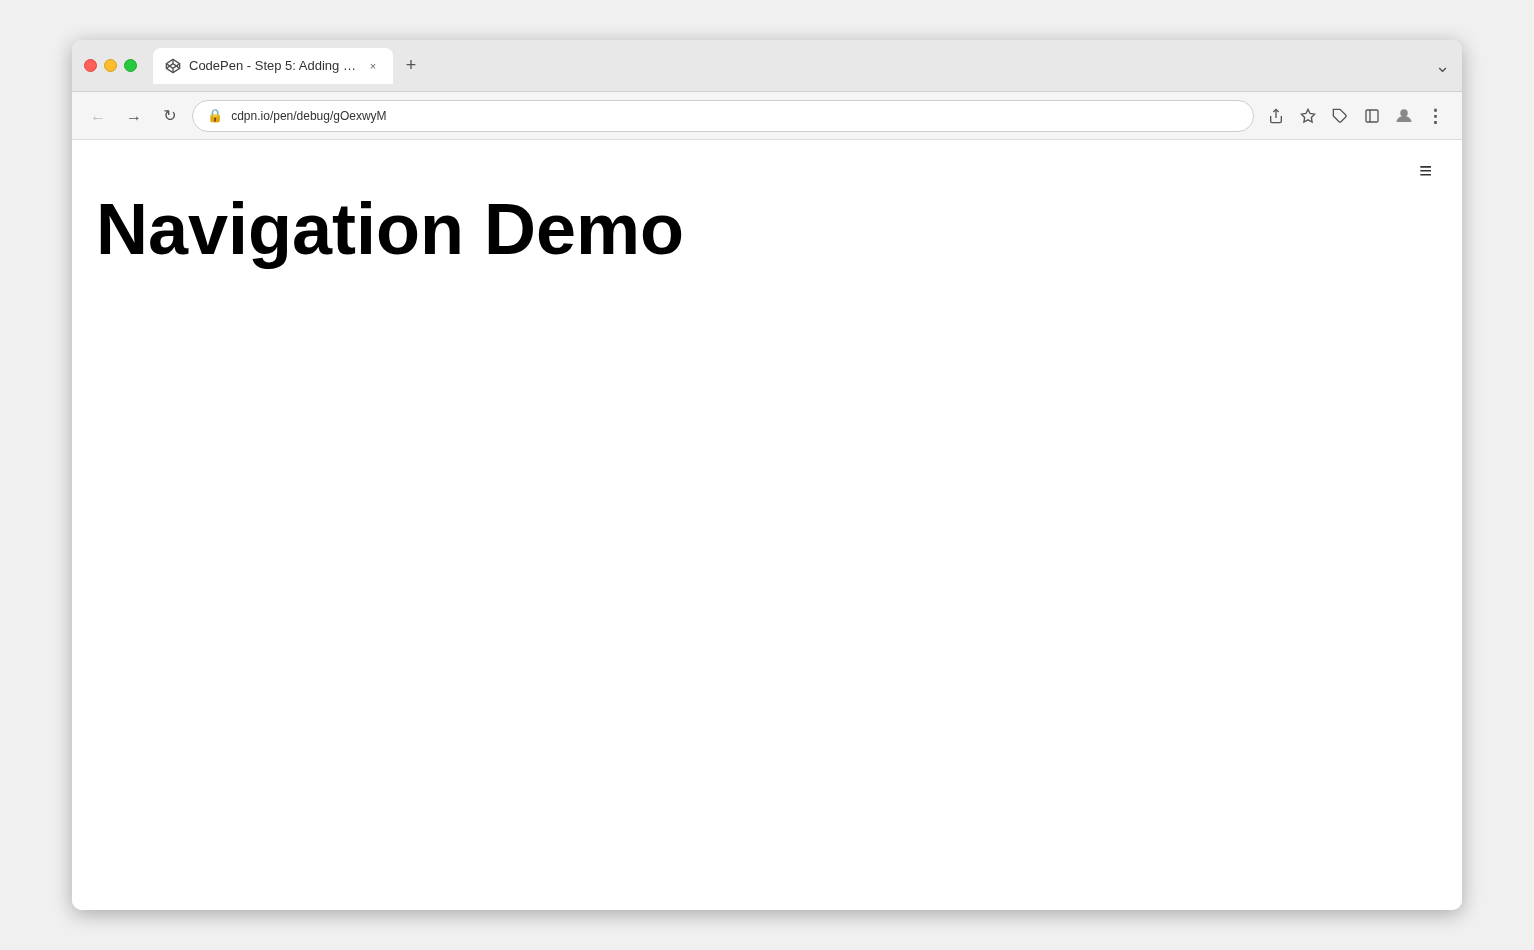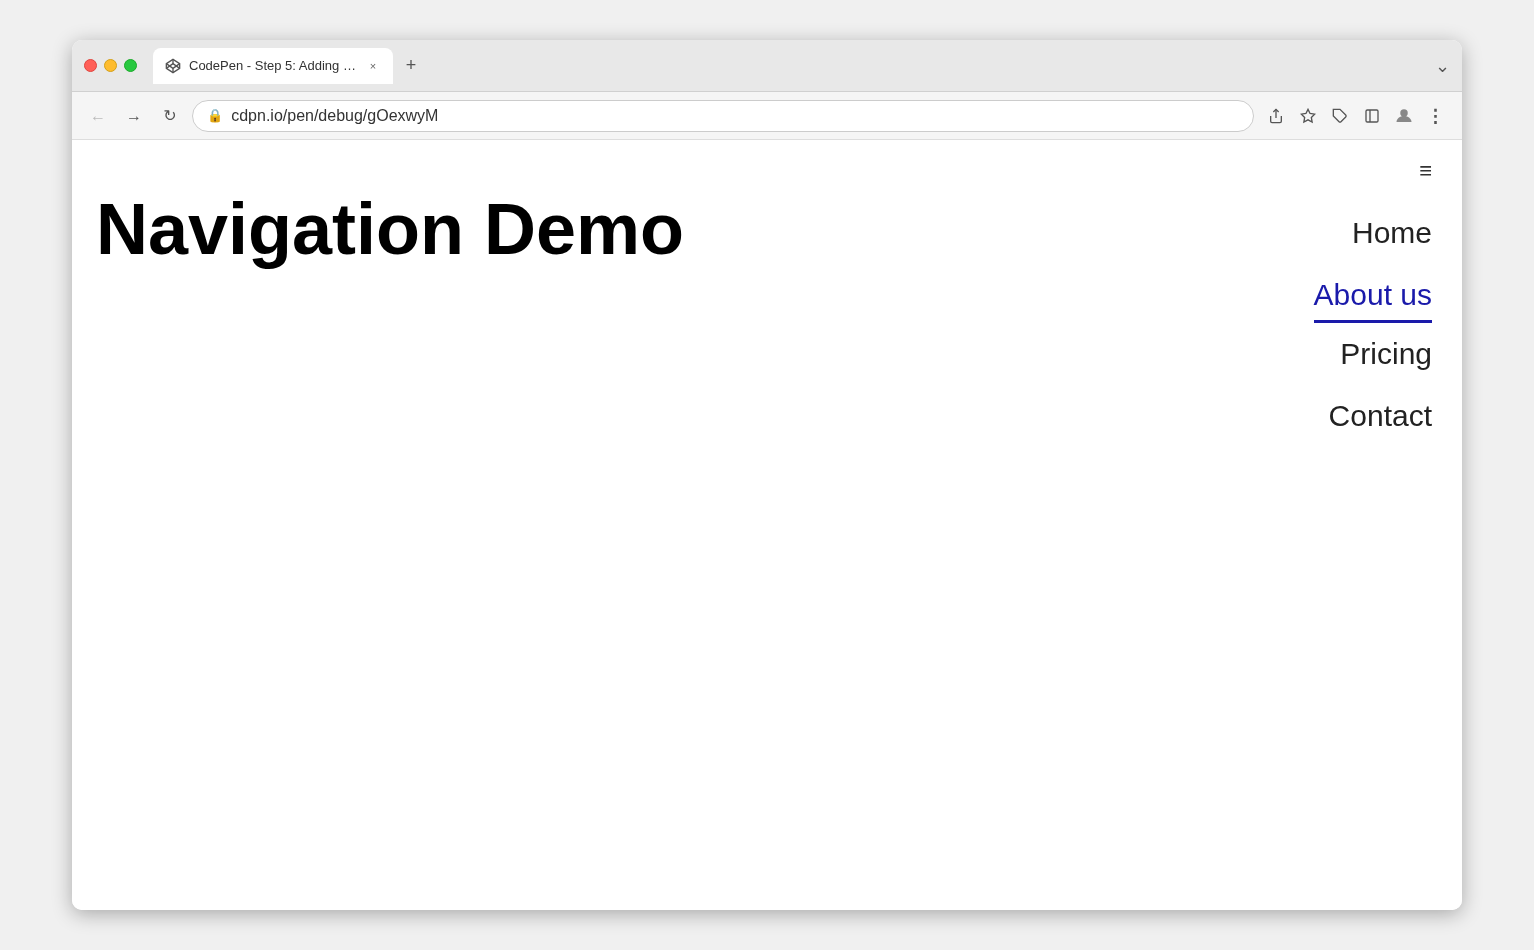--- a/index.html
+++ b/index.html
@@ -162,21 +162,21 @@
       height: 32px;
       gap: 8px;
     }
 
     .lock-icon {
       color: #555;
       font-size: 13px;
     }
 
     .url-text {
-      font-size: 16px;
+      font-size: 12px;
       color: #333;
       flex: 1;
     }
 
     .address-actions {
       display: flex;
       gap: 4px;
       align-items: center;
     }
 
@@ -343,22 +343,16 @@
   </div>
 
   <div class="page-content">
 
     <div class="main-content">
       <h1 class="page-title">Navigation Demo</h1>
     </div>
 
     <nav class="nav-sidebar">
       <div class="hamburger-icon">≡</div>
-      <ul class="nav-menu">
-        <li class="nav-item">Home</li>
-        <li class="nav-item active">About us</li>
-        <li class="nav-item">Pricing</li>
-        <li class="nav-item">Contact</li>
-      </ul>
     </nav>
 
   </div>
 </div>
 
 </body></html>

